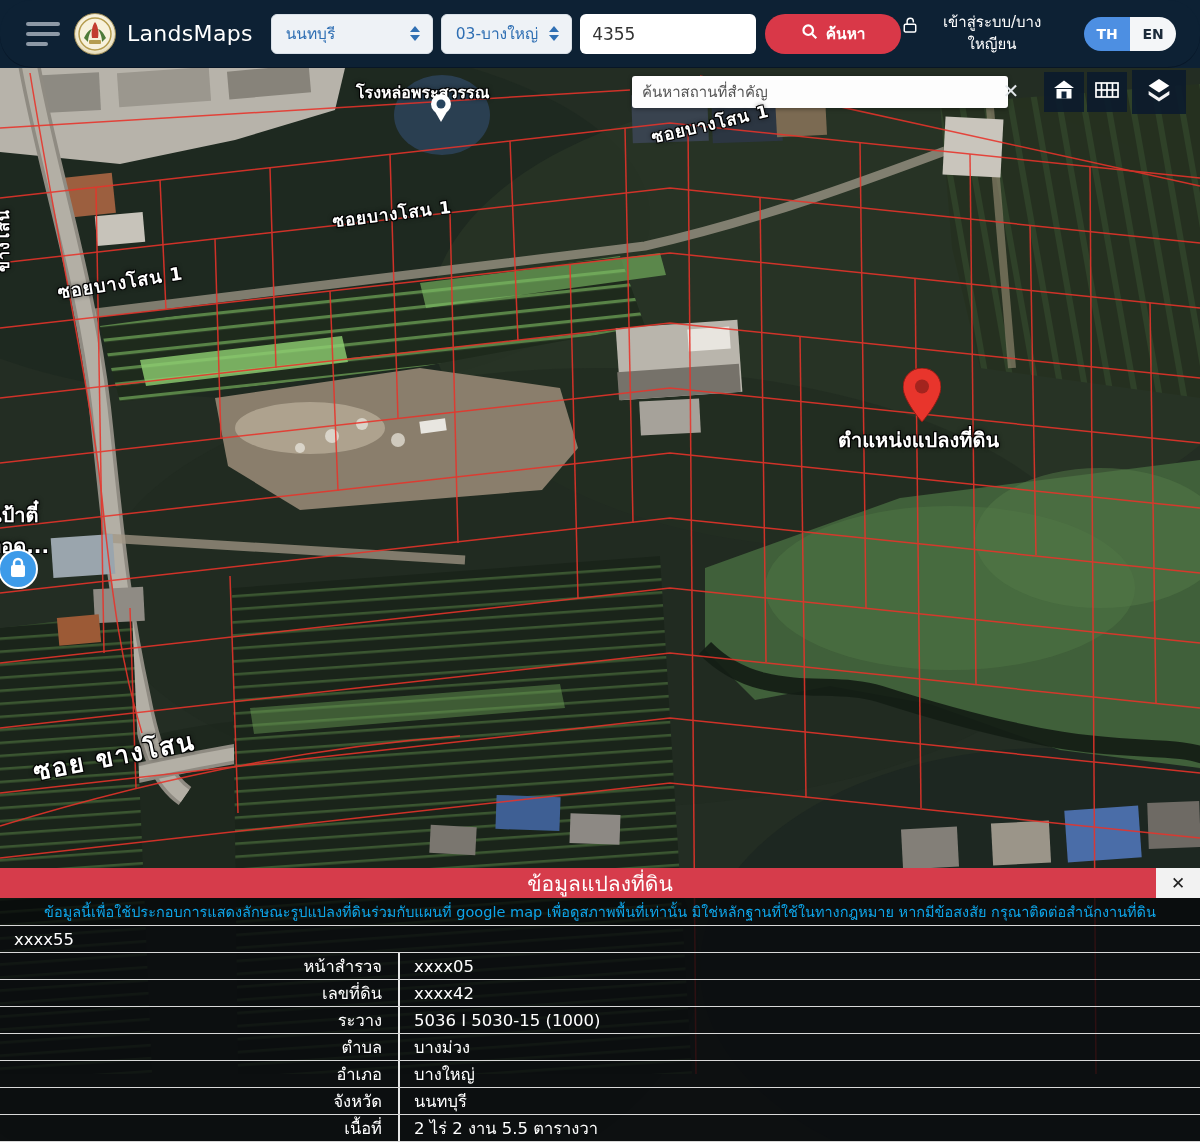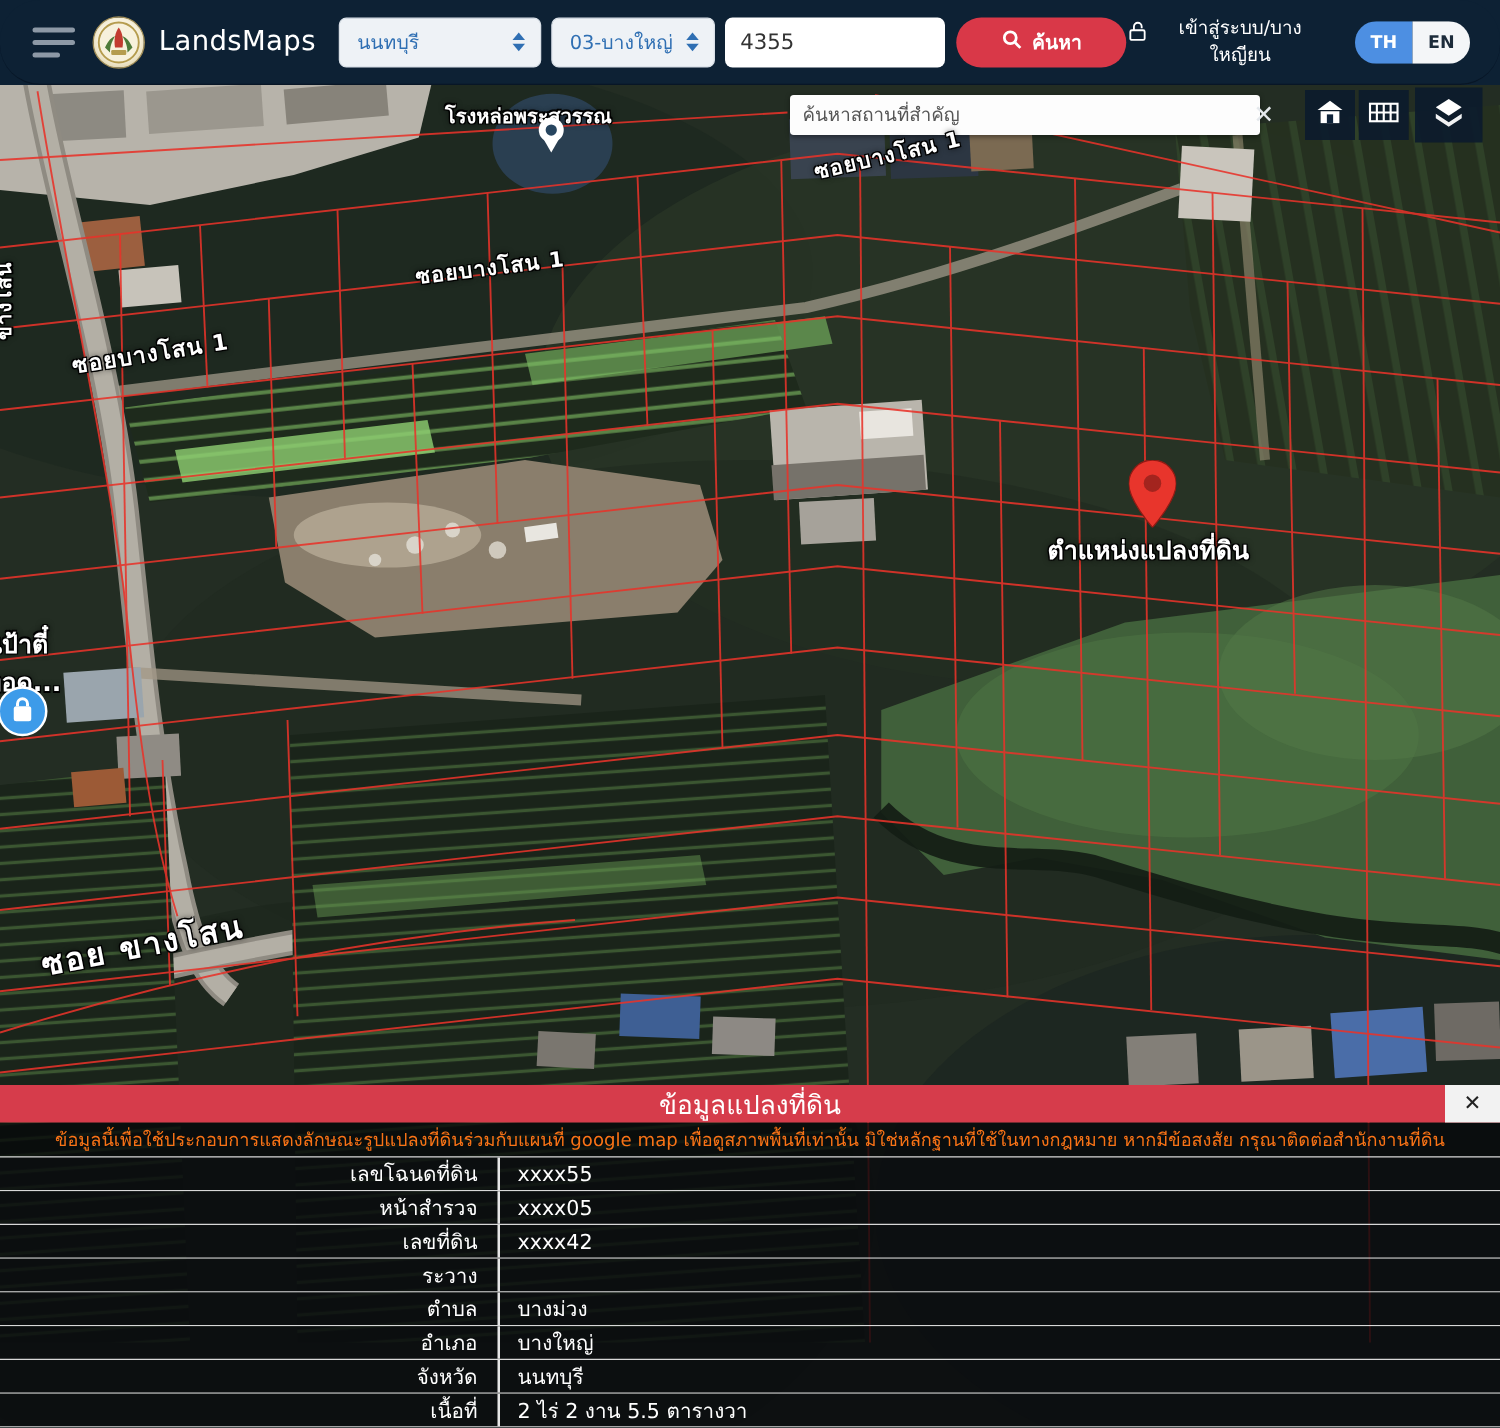--- a/index.html
+++ b/index.html
@@ -72,21 +72,21 @@
   .ctl-grid { left:1087px; width:40px; }
   .ctl-layers { left:1132px; width:54px; height:44px; top:2px; }
 
   
   .panel { position:absolute; left:0; top:868px; width:1200px; height:274px; z-index:40; }
   .panel-header { position:relative; height:30px; background:#d63c4b; display:flex;
     align-items:center; justify-content:center; }
   .panel-title { color:#ffffff; font-size:21px; }
   .panel-close { position:absolute; right:0; top:0; width:44px; height:30px; background:#f2f2f2;
     color:#222; font-size:17px; display:flex; align-items:center; justify-content:center; cursor:pointer; }
-  .disclaimer { height:27px; background:rgba(5,7,9,.78); color:#f97316; font-size:14.5px;
+  .disclaimer { height:27px; background:rgba(5,7,9,.78); color:#0ea5e9; font-size:14.5px;
     display:flex; align-items:center; justify-content:center; white-space:nowrap; overflow:hidden; }
   .ptable { height:217px; display:flex; flex-direction:column; }
   .prow { flex:1; display:flex; background:rgba(8,10,13,.82); border-bottom:1px solid #d8d8d8; }
   .prow:first-child { border-top:1px solid #d8d8d8; }
   .pcell-l { width:400px; display:flex; align-items:center; justify-content:flex-end;
     padding-right:16px; color:#fff; font-size:16.5px; border-right:2px solid #e6e6e6; }
   .pcell-v { flex:1; display:flex; align-items:center; padding-left:14px; color:#fff; font-size:16.5px; }
 </style>
 </head>
 <body>
@@ -346,33 +346,33 @@
   </div>
 
   <div class="panel">
     <div class="panel-header">
       <span class="panel-title">ข้อมูลแปลงที่ดิน</span>
       <span class="panel-close">✕</span>
     </div>
     <div class="disclaimer">ข้อมูลนี้เพื่อใช้ประกอบการแสดงลักษณะรูปแปลงที่ดินร่วมกับแผนที่ google map เพื่อดูสภาพพื้นที่เท่านั้น มิใช่หลักฐานที่ใช้ในทางกฎหมาย หากมีข้อสงสัย กรุณาติดต่อสำนักงานที่ดิน</div>
     <div class="ptable">
       <div class="prow">
-        <div class="pcell-l">เลขโฉนดที่ดิน</div>
         <div class="pcell-v">xxxx55</div>
       </div>
       <div class="prow">
         <div class="pcell-l">หน้าสำรวจ</div>
         <div class="pcell-v">xxxx05</div>
       </div>
       <div class="prow">
         <div class="pcell-l">เลขที่ดิน</div>
         <div class="pcell-v">xxxx42</div>
       </div>
       <div class="prow">
         <div class="pcell-l">ระวาง</div>
+        <div class="pcell-v">5036 I 5030-15 (1000)</div>
       </div>
       <div class="prow">
         <div class="pcell-l">ตำบล</div>
         <div class="pcell-v">บางม่วง</div>
       </div>
       <div class="prow">
         <div class="pcell-l">อำเภอ</div>
         <div class="pcell-v">บางใหญ่</div>
       </div>
       <div class="prow">

